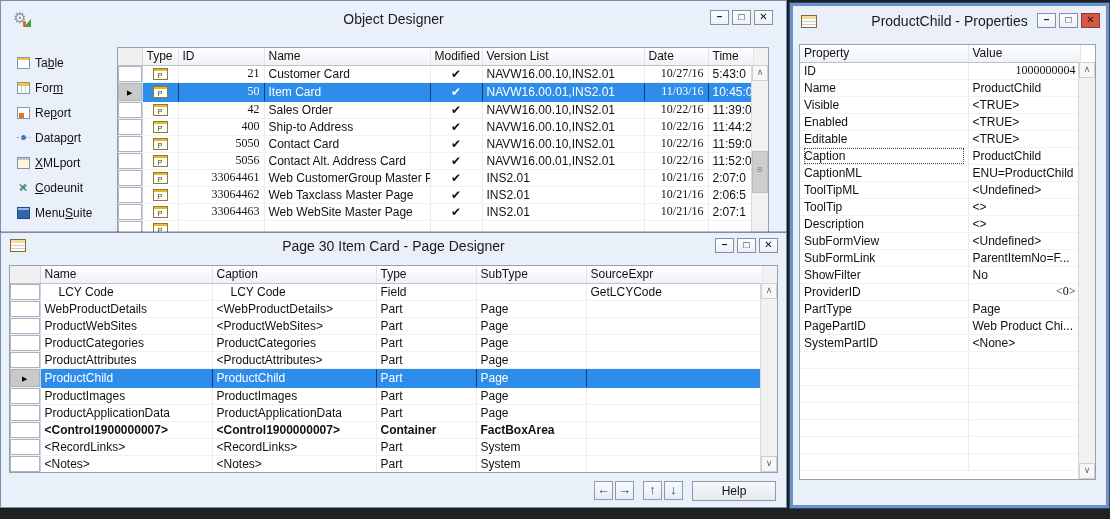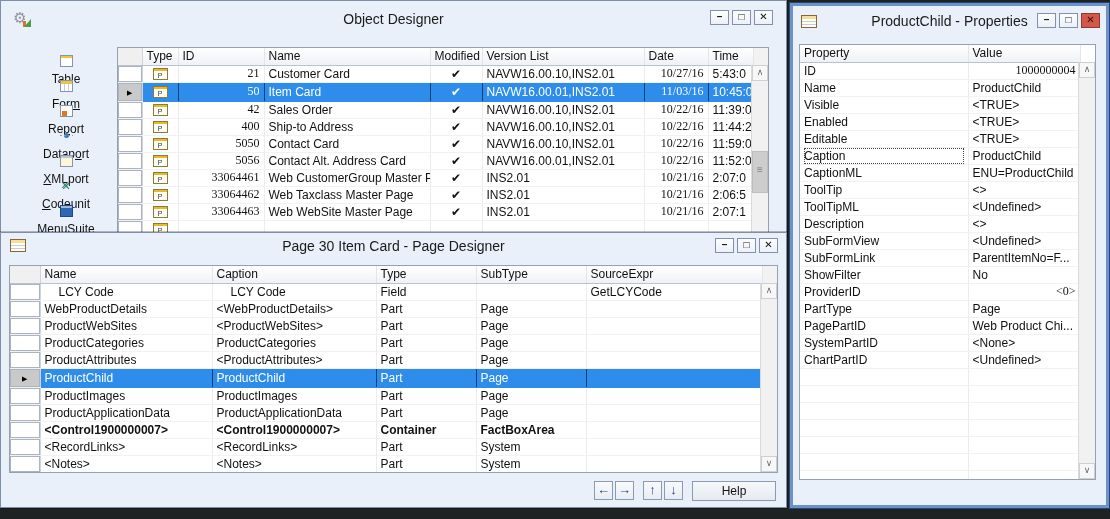--- a/index.html
+++ b/index.html
@@ -50,21 +50,21 @@
   
   #od-window { left:0; top:0; width:787px; height:236px; z-index:1; }
   #od-window .titlebar { height:38px; line-height:36px; }
   #od-window .win-btns { top:9px; right:13px; }
   .app-icon { position:absolute; left:10px; top:8px; width:18px; height:18px; font-size:15px; line-height:18px; color:#8d949d; text-align:center; }
   .app-icon::after { content:""; position:absolute; right:-2px; bottom:0; width:0; height:0;
                      border-left:7px solid transparent; border-bottom:8px solid #43a047; }
   .app-icon::before { content:""; position:absolute; right:3px; bottom:0; width:3px; height:6px; background:#e2702a; }
 
   #od-sidebar { position:absolute; left:16px; top:54px; width:98px; }
-  .sb-item { display:flex; align-items:center; gap:5px; height:16px; margin-bottom:9px; cursor:default;flex-direction:column; }
+  .sb-item { display:flex; align-items:center; gap:5px; height:16px; margin-bottom:9px; cursor:default; }
   .sb-label { font-size:12px; color:#111; }
   .sb-icon { width:13px; height:12px; position:relative; flex:none; }
   .icon-table    { background:#fff; border:1px solid #8795ab; box-shadow:inset 0 2px 0 #f0c53c; }
   .icon-form     { background:#fff; border:1px solid #8795ab;
                    background-image:linear-gradient(#f0c53c 0 3px, rgba(0,0,0,0) 3px),
                    linear-gradient(90deg, rgba(0,0,0,0) 0 3px, #c3cddc 3px 4px, rgba(0,0,0,0) 4px 7px, #c3cddc 7px 8px, rgba(0,0,0,0) 8px); }
   .icon-report   { background:#fff; border:1px solid #8795ab;
                    background-image:linear-gradient(#e07820,#e07820); background-size:5px 5px; background-position:1px 5px; background-repeat:no-repeat; }
   .icon-dataport::before { content:""; position:absolute; left:4px; top:3px; width:5px; height:5px; border-radius:50%; background:#3b76c0; }
   .icon-dataport::after  { content:""; position:absolute; left:0; top:5px; width:13px; height:1px;
@@ -525,44 +525,44 @@
     <td class="c-val">ProductChild</td>
   </tr>
           <tr>
     <td class="c-prop">
               <span class="focusbox">CaptionML</span>
             </td>
     <td class="c-val">ENU=ProductChild</td>
   </tr>
           <tr>
     <td class="c-prop">
+              <span class="focusbox">ToolTipML</span>
+            </td>
+    <td class="c-val">&lt;Undefined&gt;</td>
+  </tr>
+          <tr>
+    <td class="c-prop">
               <span class="focusbox">ToolTip</span>
             </td>
     <td class="c-val">&lt;&gt;</td>
   </tr>
           <tr>
     <td class="c-prop">
-              <span class="focusbox">ToolTipML</span>
+              <span class="focusbox">Description</span>
+            </td>
+    <td class="c-val">&lt;&gt;</td>
+  </tr>
+          <tr>
+    <td class="c-prop">
+              <span class="focusbox">SubFormView</span>
             </td>
     <td class="c-val">&lt;Undefined&gt;</td>
   </tr>
           <tr>
     <td class="c-prop">
-              <span class="focusbox">Description</span>
-            </td>
-    <td class="c-val">&lt;&gt;</td>
-  </tr>
-          <tr>
-    <td class="c-prop">
-              <span class="focusbox">SubFormView</span>
-            </td>
-    <td class="c-val">&lt;Undefined&gt;</td>
-  </tr>
-          <tr>
-    <td class="c-prop">
               <span class="focusbox">SubFormLink</span>
             </td>
     <td class="c-val">ParentItemNo=F...</td>
   </tr>
           <tr>
     <td class="c-prop">
               <span class="focusbox">ShowFilter</span>
             </td>
     <td class="c-val">No</td>
   </tr>
@@ -582,26 +582,20 @@
     <td class="c-prop">
               <span class="focusbox">PagePartID</span>
             </td>
     <td class="c-val">Web Product Chi...</td>
   </tr>
           <tr>
     <td class="c-prop">
               <span class="focusbox">SystemPartID</span>
             </td>
     <td class="c-val">&lt;None&gt;</td>
-  </tr>
-          <tr>
-    <td class="c-prop">
-              <span class="focusbox">ChartPartID</span>
-            </td>
-    <td class="c-val">&lt;Undefined&gt;</td>
   </tr>
           <tr>
     <td></td>
     <td></td>
   </tr>
           <tr>
     <td></td>
     <td></td>
   </tr>
           <tr>

